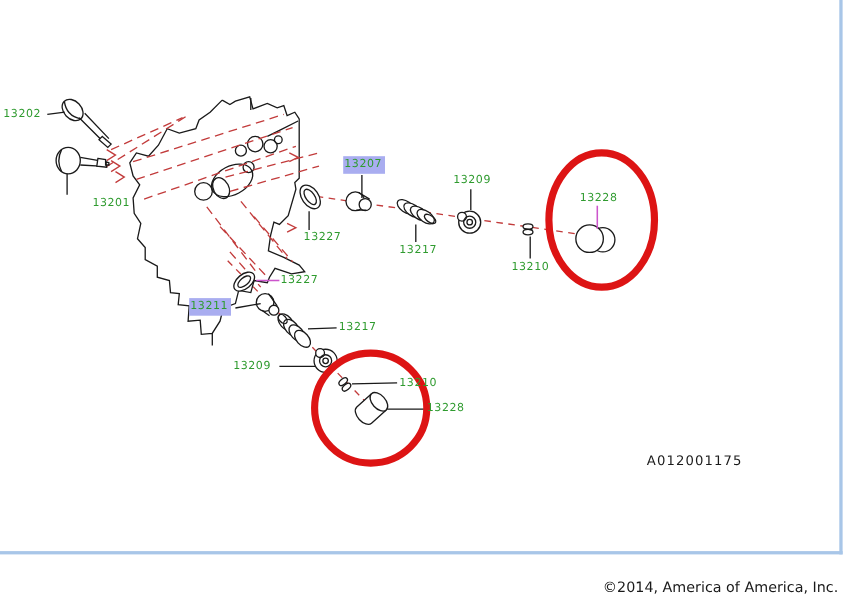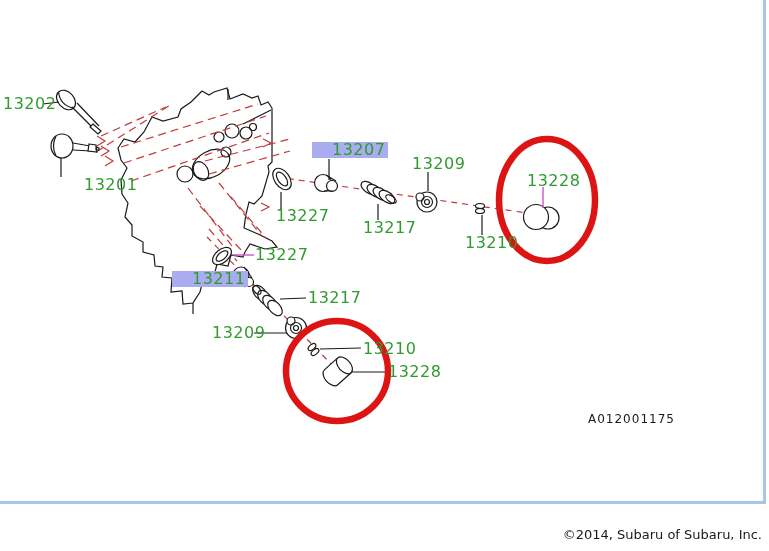--- a/index.html
+++ b/index.html
@@ -10,27 +10,27 @@
   }
   .frame{
     position:absolute;left:0;top:0;width:763px;height:501px;
     border-right:3px solid var(--frame-blue);
     border-bottom:3px solid var(--frame-blue);
     background:#ffffff;
   }
   svg.drawing{position:absolute;left:0;top:0;}
   .part-label{
     position:absolute;
-    font-size:16px;line-height:14px;letter-spacing:0.5px;
+    font-size:10px;line-height:14px;letter-spacing:0.5px;
     color:var(--label-green);
     white-space:nowrap;cursor:pointer;
   }
   .part-label.hl{
     background:var(--highlight-blue);
-    padding:1px 3px 1px 20px;
+    padding:1px 3px 1px 1px;
   }
   .figure-id{
     position:absolute;left:588px;top:412px;
     font-size:12px;letter-spacing:1px;color:#1a1a1a;
   }
   .copyright{
     position:absolute;right:7px;top:527px;
     font-size:13px;color:#1a1a1a;
   }
   
@@ -209,13 +209,13 @@
     <div class="part-label" style="left: 527px; top: 174px;">13228</div>
     <div class="part-label" style="left: 255px; top: 248px;">13227</div>
     <div class="part-label hl" style="left: 172px; top: 271px; text-align: right;">13211</div>
     <div class="part-label" style="left: 308px; top: 291px;">13217</div>
     <div class="part-label" style="left: 212px; top: 326px;">13209</div>
     <div class="part-label" style="left: 363px; top: 342px;">13210</div>
     <div class="part-label" style="left: 388px; top: 365px;">13228</div>
   </div>
 
 <div class="figure-id">A012001175</div>
-<div class="copyright">©2014, Subaru of Subaru, Inc.</div>
+<div class="copyright">©2014, America of America, Inc.</div>
 
 </body></html>

